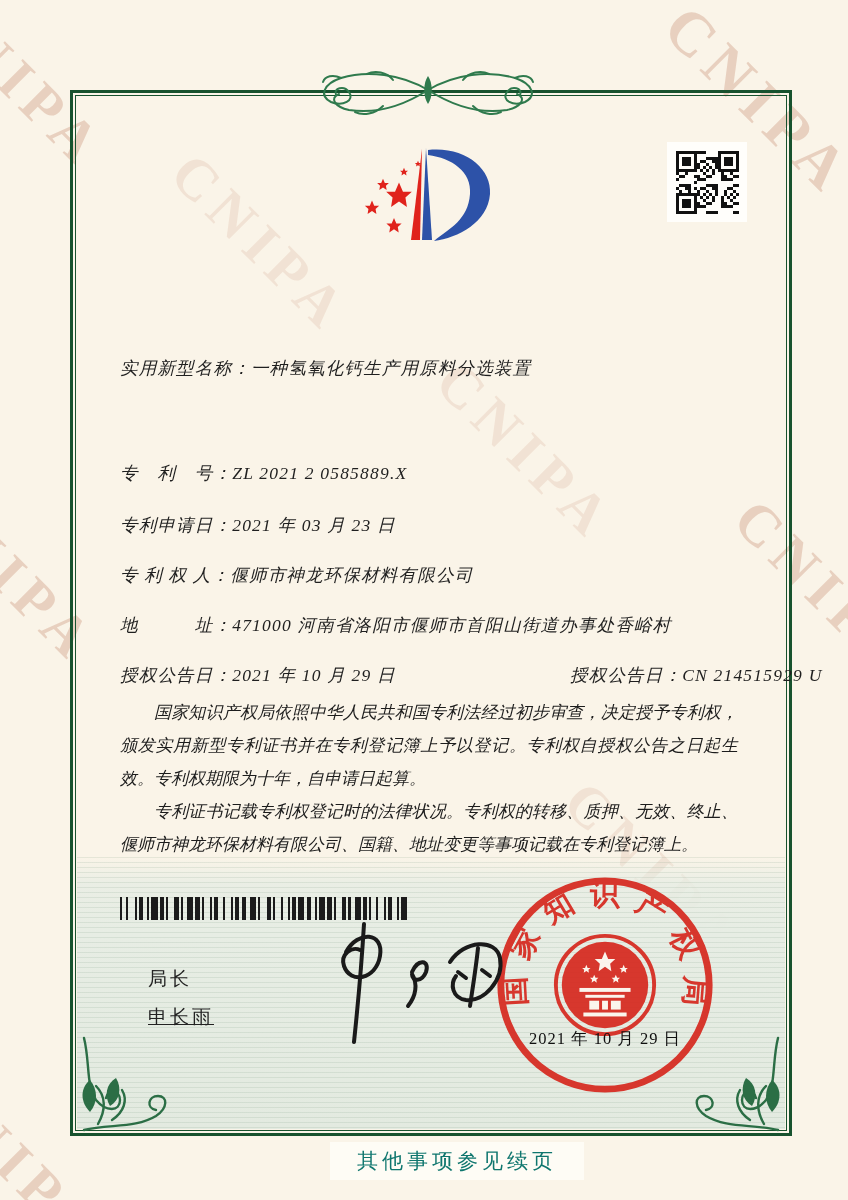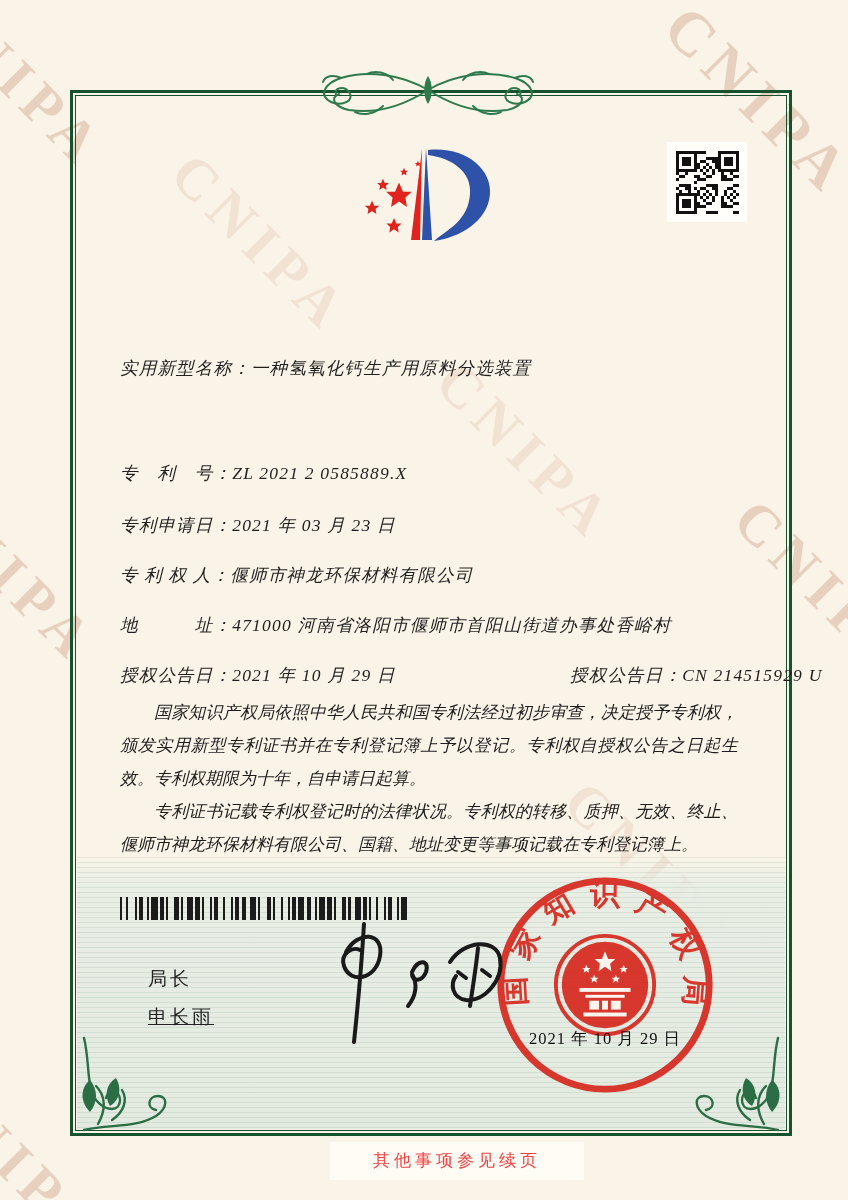--- a/index.html
+++ b/index.html
@@ -42,21 +42,21 @@
   .barcode span{height:100%;flex:0 0 auto;}
   .barcode .bar{background:#1b1b1b;}
   .signer{position:absolute;left:148px;font-size:19px;letter-spacing:3px;z-index:2;color:#222;}
   .sig-svg{position:absolute;left:300px;top:918px;z-index:3;}
   .seal-svg{position:absolute;left:492px;top:872px;z-index:2;}
   .seal-date{position:absolute;left:513px;top:1028px;width:184px;text-align:center;
              font-size:16.5px;letter-spacing:1px;color:#101010;z-index:3;}
   .page-info{position:absolute;left:70px;top:1090px;width:716px;text-align:center;
              font-size:15px;letter-spacing:2px;z-index:2;color:#222;}
   .footer-note{position:absolute;left:330px;top:1142px;width:254px;height:38px;background:#fefcf5;
-               text-align:center;line-height:38px;font-size:17px;letter-spacing:4px;color:#ef4444;z-index:2;}
+               text-align:center;line-height:38px;font-size:21px;letter-spacing:4px;color:#0f766e;z-index:2;}
   
   .flourish{position:absolute;z-index:2;pointer-events:none;}
   .fl-top{left:283px;top:66px;}
   .fl-bl{left:76px;top:1028px;}
   .fl-br{left:676px;top:1028px;transform:scaleX(-1);}
 </style>
 </head>
 <body>
 
 <div class="page">

